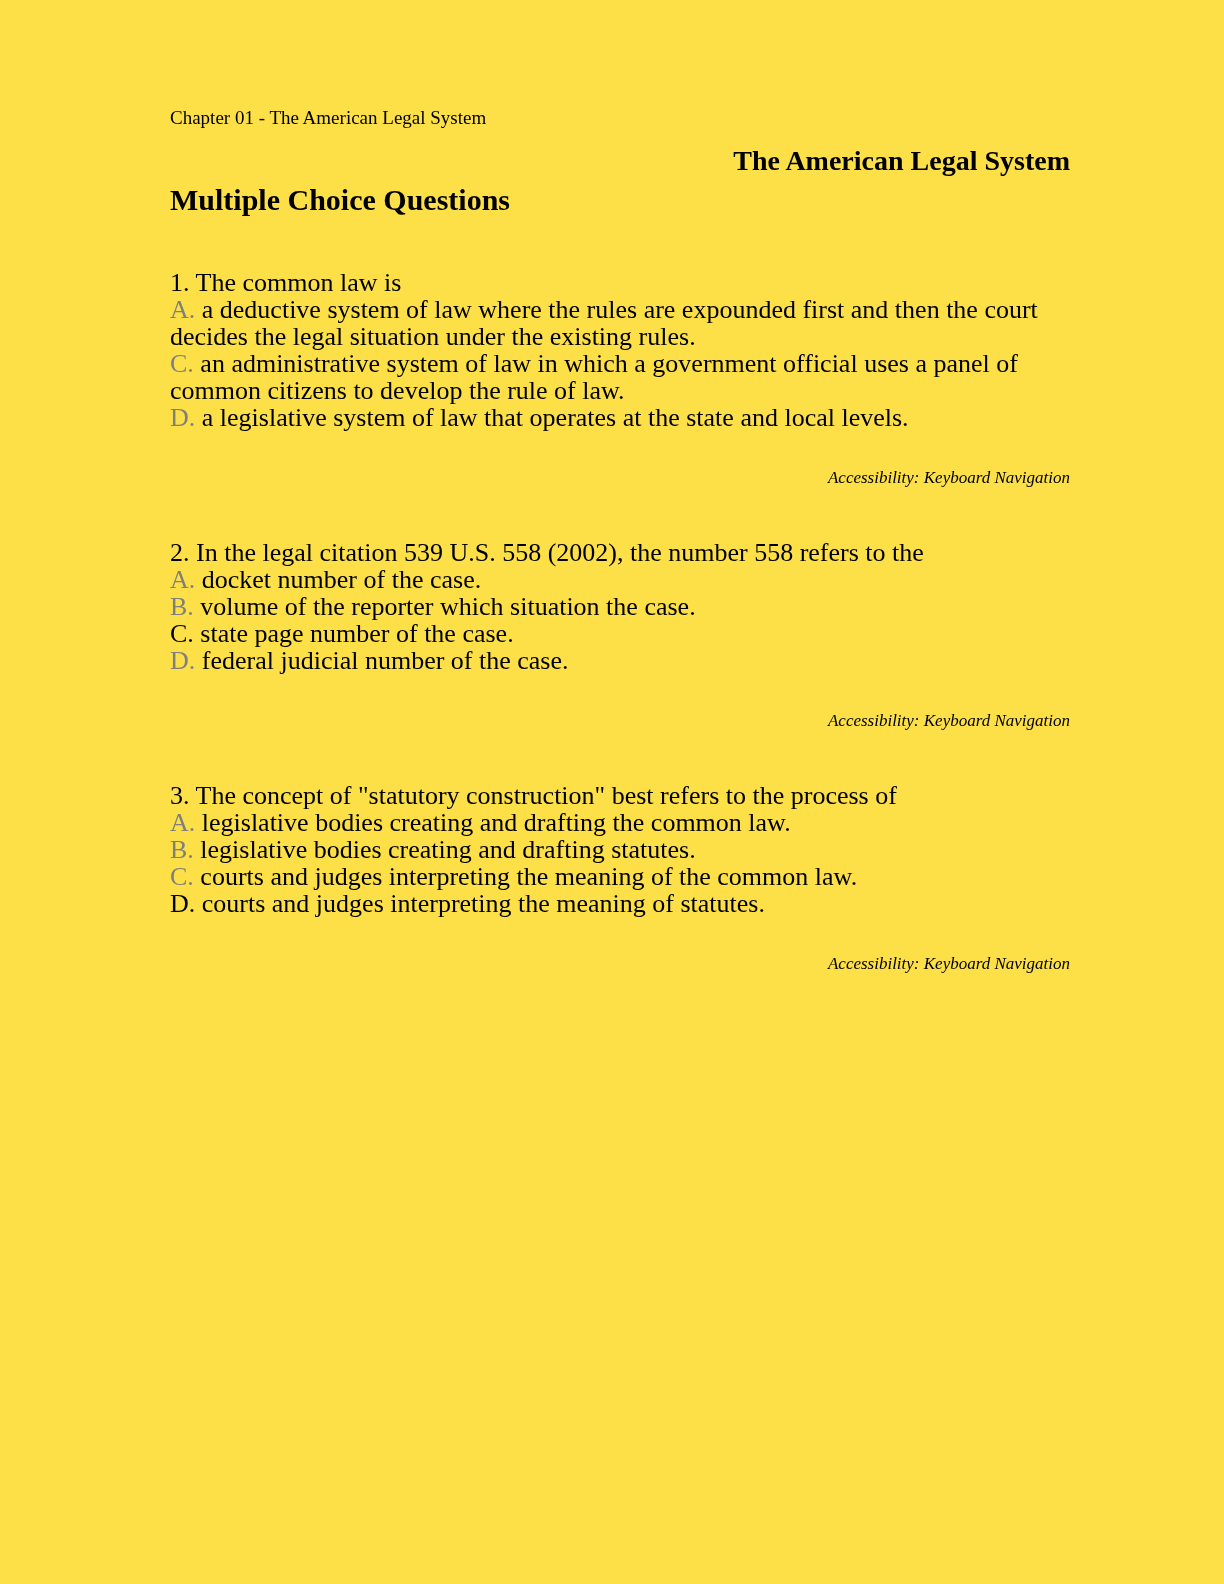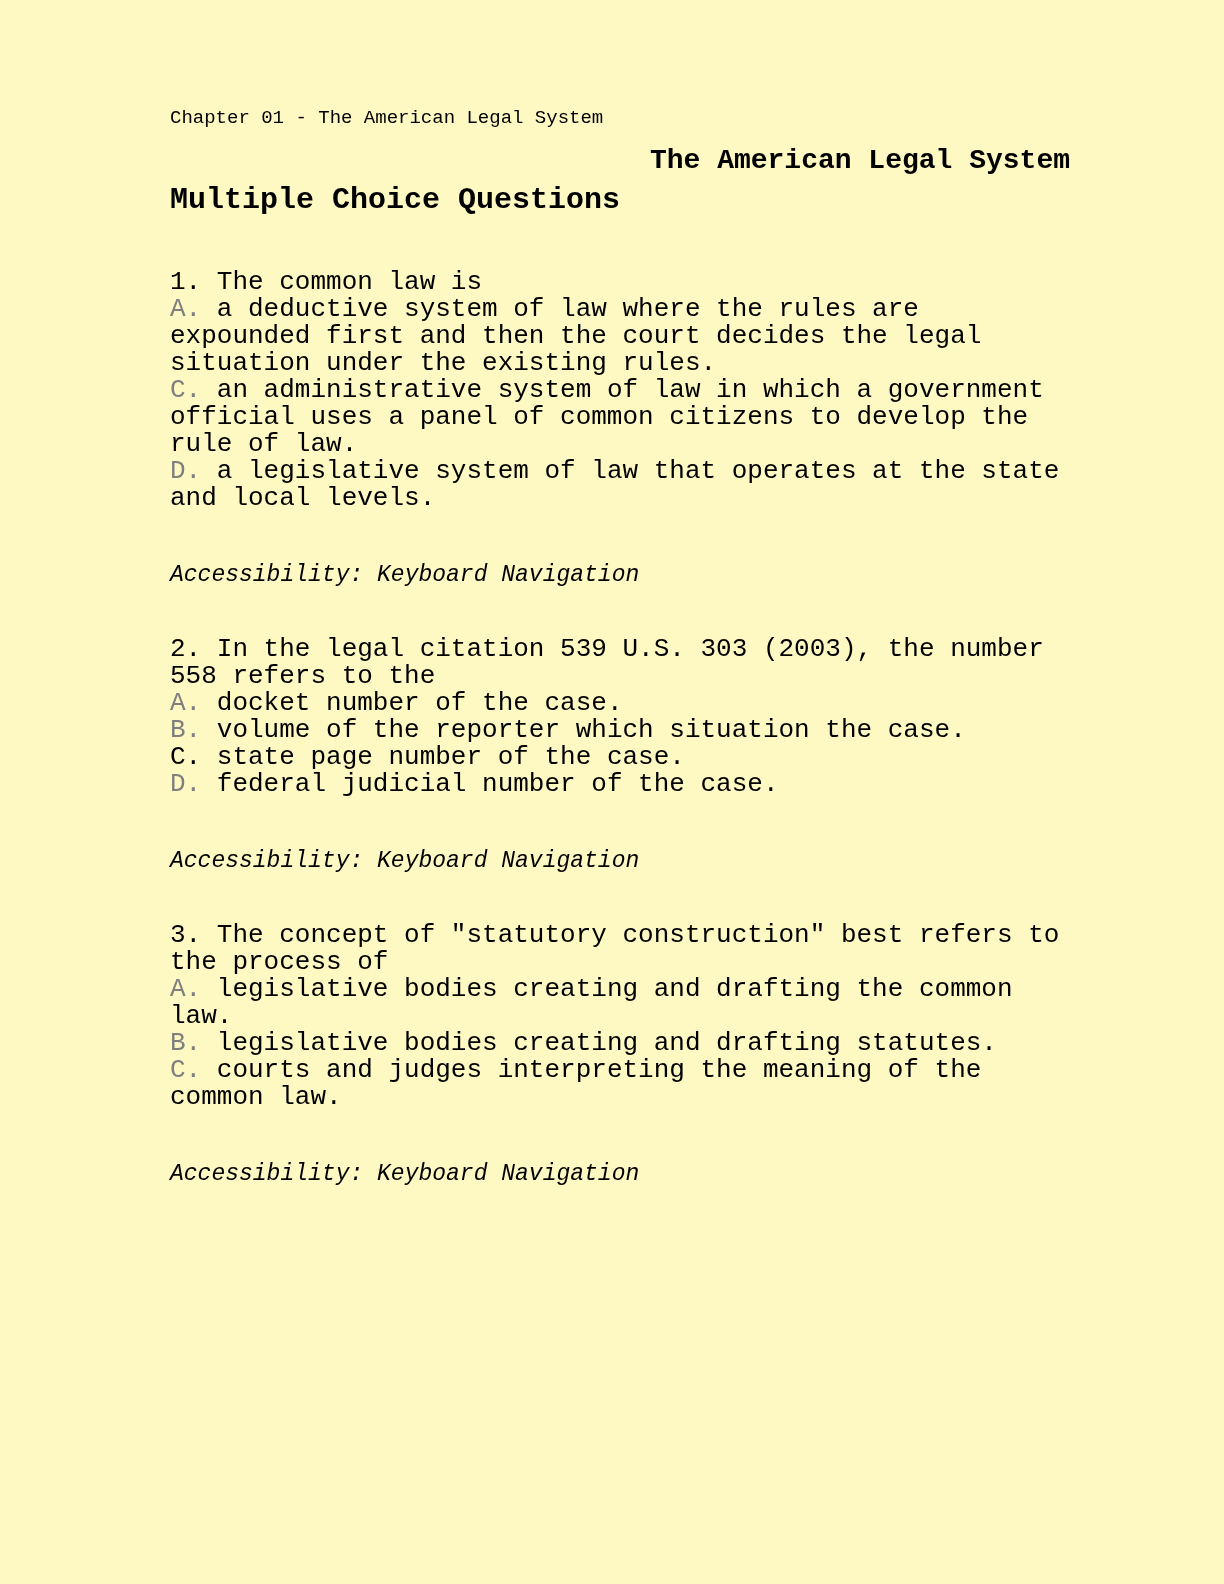--- a/index.html
+++ b/index.html
@@ -4,22 +4,22 @@
 <style>
   html, body {
     margin: 0;
     padding: 0;
     background: #ffffff;
   }
   .page {
     position: relative;
     width: 1224px;
     height: 1584px;
-    background: #fef9c3;
-    font-family: Liberation Mono, monospace;
+    background: #fde047;
+    font-family: Liberation Serif, serif;
     color: #000000;
     overflow: hidden;
     box-sizing: border-box;
   }
   .content {
     box-sizing: border-box;
     padding: 106px 154px 0 170px; 
   }
   .doc-header {
     font-size: 19px;
@@ -49,25 +49,26 @@
     margin-top: 54px;
   }
   .stem, .option {
     font-size: 26px;
     line-height: 27px;
   }
   .letter { white-space: pre; }
   .letter.muted { color: #7f7f7f; }
   .letter.correct { color: #000000; }
   .accessibility {
-    margin-top: 52px;
+    margin-top: 36px;
     margin-bottom: 50px;
-    font-size: 23px;
+    font-size: 17px;
     font-style: italic;
     line-height: 22px;
+    text-align: right;
   }
 </style>
 </head>
 <body>
 
 <div class="page">
   <div class="content">
 
     <div class="doc-header">Chapter 01 - The American Legal System</div>
 
@@ -80,30 +81,31 @@
 
     <div class="questions">
         <div class="question">
           <div class="stem">1. The common law is</div>
           <div class="option"><span class="letter muted">A. </span><span>a deductive system of law where the rules are expounded first and then the court decides the legal situation under the existing rules.</span></div>
           <div class="option"><span class="letter muted">C. </span><span>an administrative system of law in which a government official uses a panel of common citizens to develop the rule of law.</span></div>
           <div class="option"><span class="letter muted">D. </span><span>a legislative system of law that operates at the state and local levels.</span></div>
           <div class="accessibility">Accessibility: Keyboard Navigation</div>
         </div>
         <div class="question">
-          <div class="stem">2. In the legal citation 539 U.S. 303 (2003), the number 558 refers to the</div>
+          <div class="stem">2. In the legal citation 539 U.S. 558 (2002), the number 558 refers to the</div>
           <div class="option"><span class="letter muted">A. </span><span>docket number of the case.</span></div>
           <div class="option"><span class="letter muted">B. </span><span>volume of the reporter which situation the case.</span></div>
           <div class="option"><span class="letter correct">C. </span><span>state page number of the case.</span></div>
           <div class="option"><span class="letter muted">D. </span><span>federal judicial number of the case.</span></div>
           <div class="accessibility">Accessibility: Keyboard Navigation</div>
         </div>
         <div class="question">
           <div class="stem">3. The concept of "statutory construction" best refers to the process of</div>
           <div class="option"><span class="letter muted">A. </span><span>legislative bodies creating and drafting the common law.</span></div>
           <div class="option"><span class="letter muted">B. </span><span>legislative bodies creating and drafting statutes.</span></div>
           <div class="option"><span class="letter muted">C. </span><span>courts and judges interpreting the meaning of the common law.</span></div>
+          <div class="option"><span class="letter correct">D. </span><span>courts and judges interpreting the meaning of statutes.</span></div>
           <div class="accessibility">Accessibility: Keyboard Navigation</div>
         </div>
       </div>
 
   </div>
 </div>
 
 </body></html>

